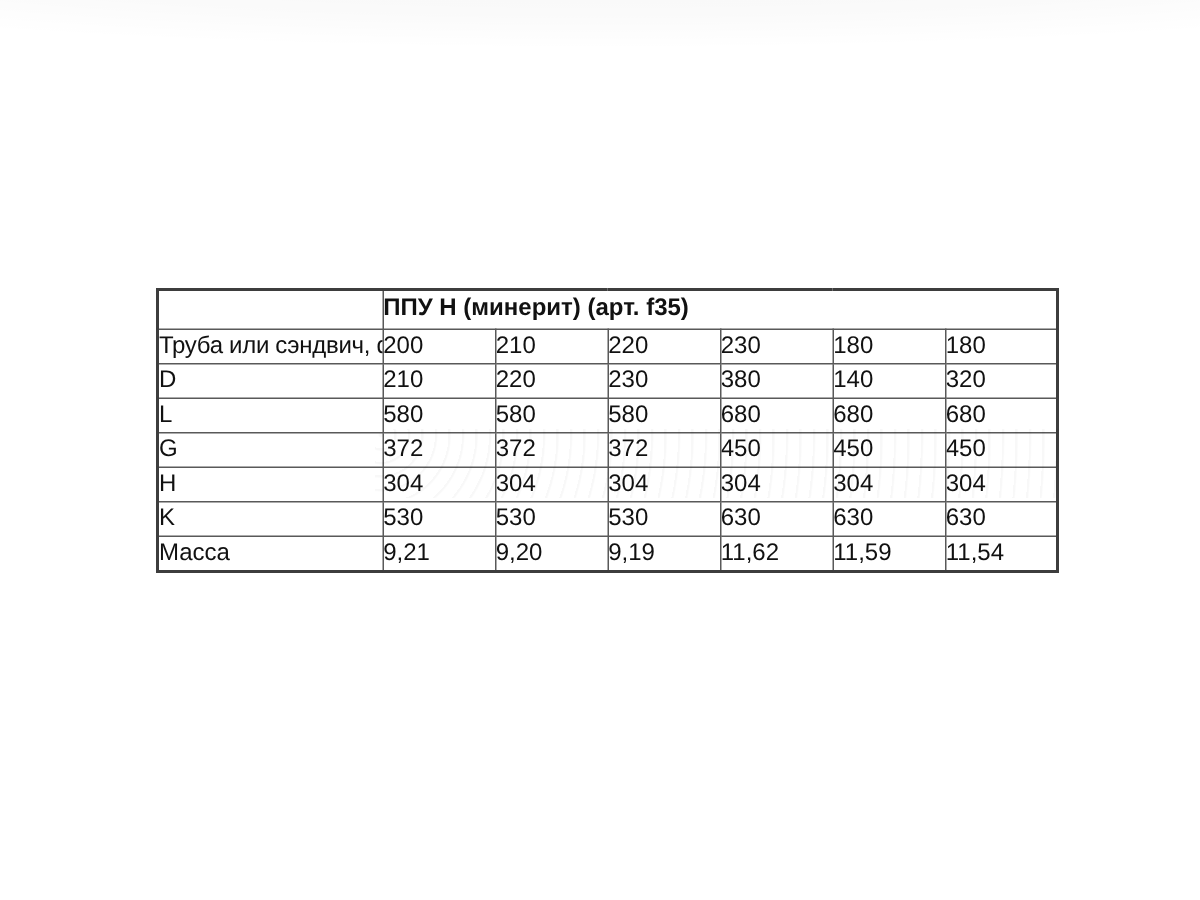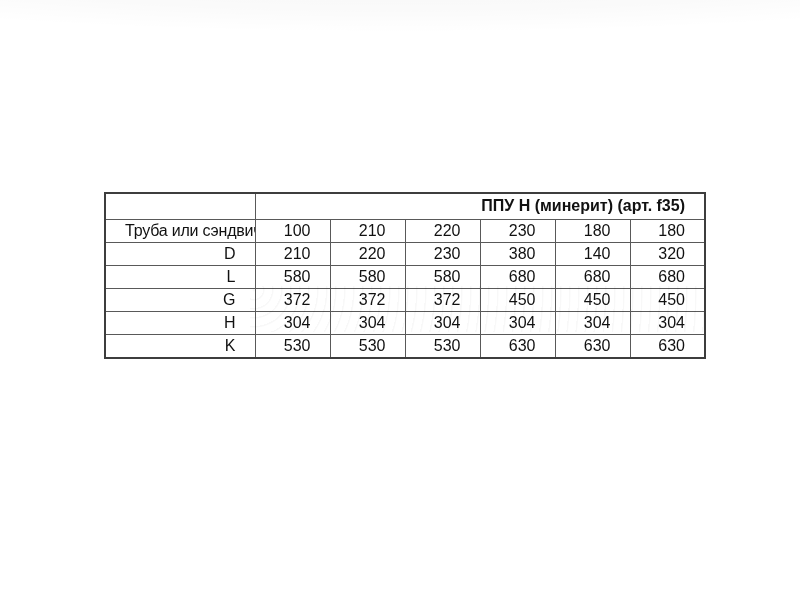--- a/index.html
+++ b/index.html
@@ -47,24 +47,24 @@
   }
   table.spec {
     border-collapse: collapse;
     table-layout: fixed;
     width: 602px;
     background: transparent;
     border: 2px solid #3d3d3d;
   }
   table.spec td {
     border: 1px solid #595959;
-    text-align: right;
+    text-align: left;
     vertical-align: middle;
     height: 22px;
-    padding: 0 19px;
+    padding: 0 0;
     font-size: 16px;
     line-height: 1.05;
     white-space: nowrap;
     overflow: hidden;
   }
   table.spec col.c-label { width: 150px; }
   table.spec tr.header-row td { height: 25px; }
   td.title-cell {
     font-weight: bold;
     font-size: 17px;
@@ -93,21 +93,21 @@
           <col>
       </colgroup>
       <tbody>
         <tr class="header-row">
           <td></td>
           <td colspan="6" class="title-cell">ППУ Н (минерит) (арт. f35)</td>
         </tr>
 
         <tr>
           <td class="row-label-long">Труба или сэндвич, d</td>
-          <td>100</td>
+          <td>200</td>
           <td>210</td>
           <td>220</td>
           <td>230</td>
           <td>180</td>
           <td>180</td>
         </tr>
 
         <tr>
           <td>D</td>
           <td>210</td>
@@ -152,19 +152,28 @@
         <tr>
           <td>K</td>
           <td>530</td>
           <td>530</td>
           <td>530</td>
           <td>630</td>
           <td>630</td>
           <td>630</td>
         </tr>
 
+        <tr>
+          <td>Масса</td>
+          <td>9,21</td>
+          <td>9,20</td>
+          <td>9,19</td>
+          <td>11,62</td>
+          <td>11,59</td>
+          <td>11,54</td>
+        </tr>
       </tbody>
     </table>
   </div>
 
   <div class="watermark"></div>
 
 </div>
 
 </body></html>

